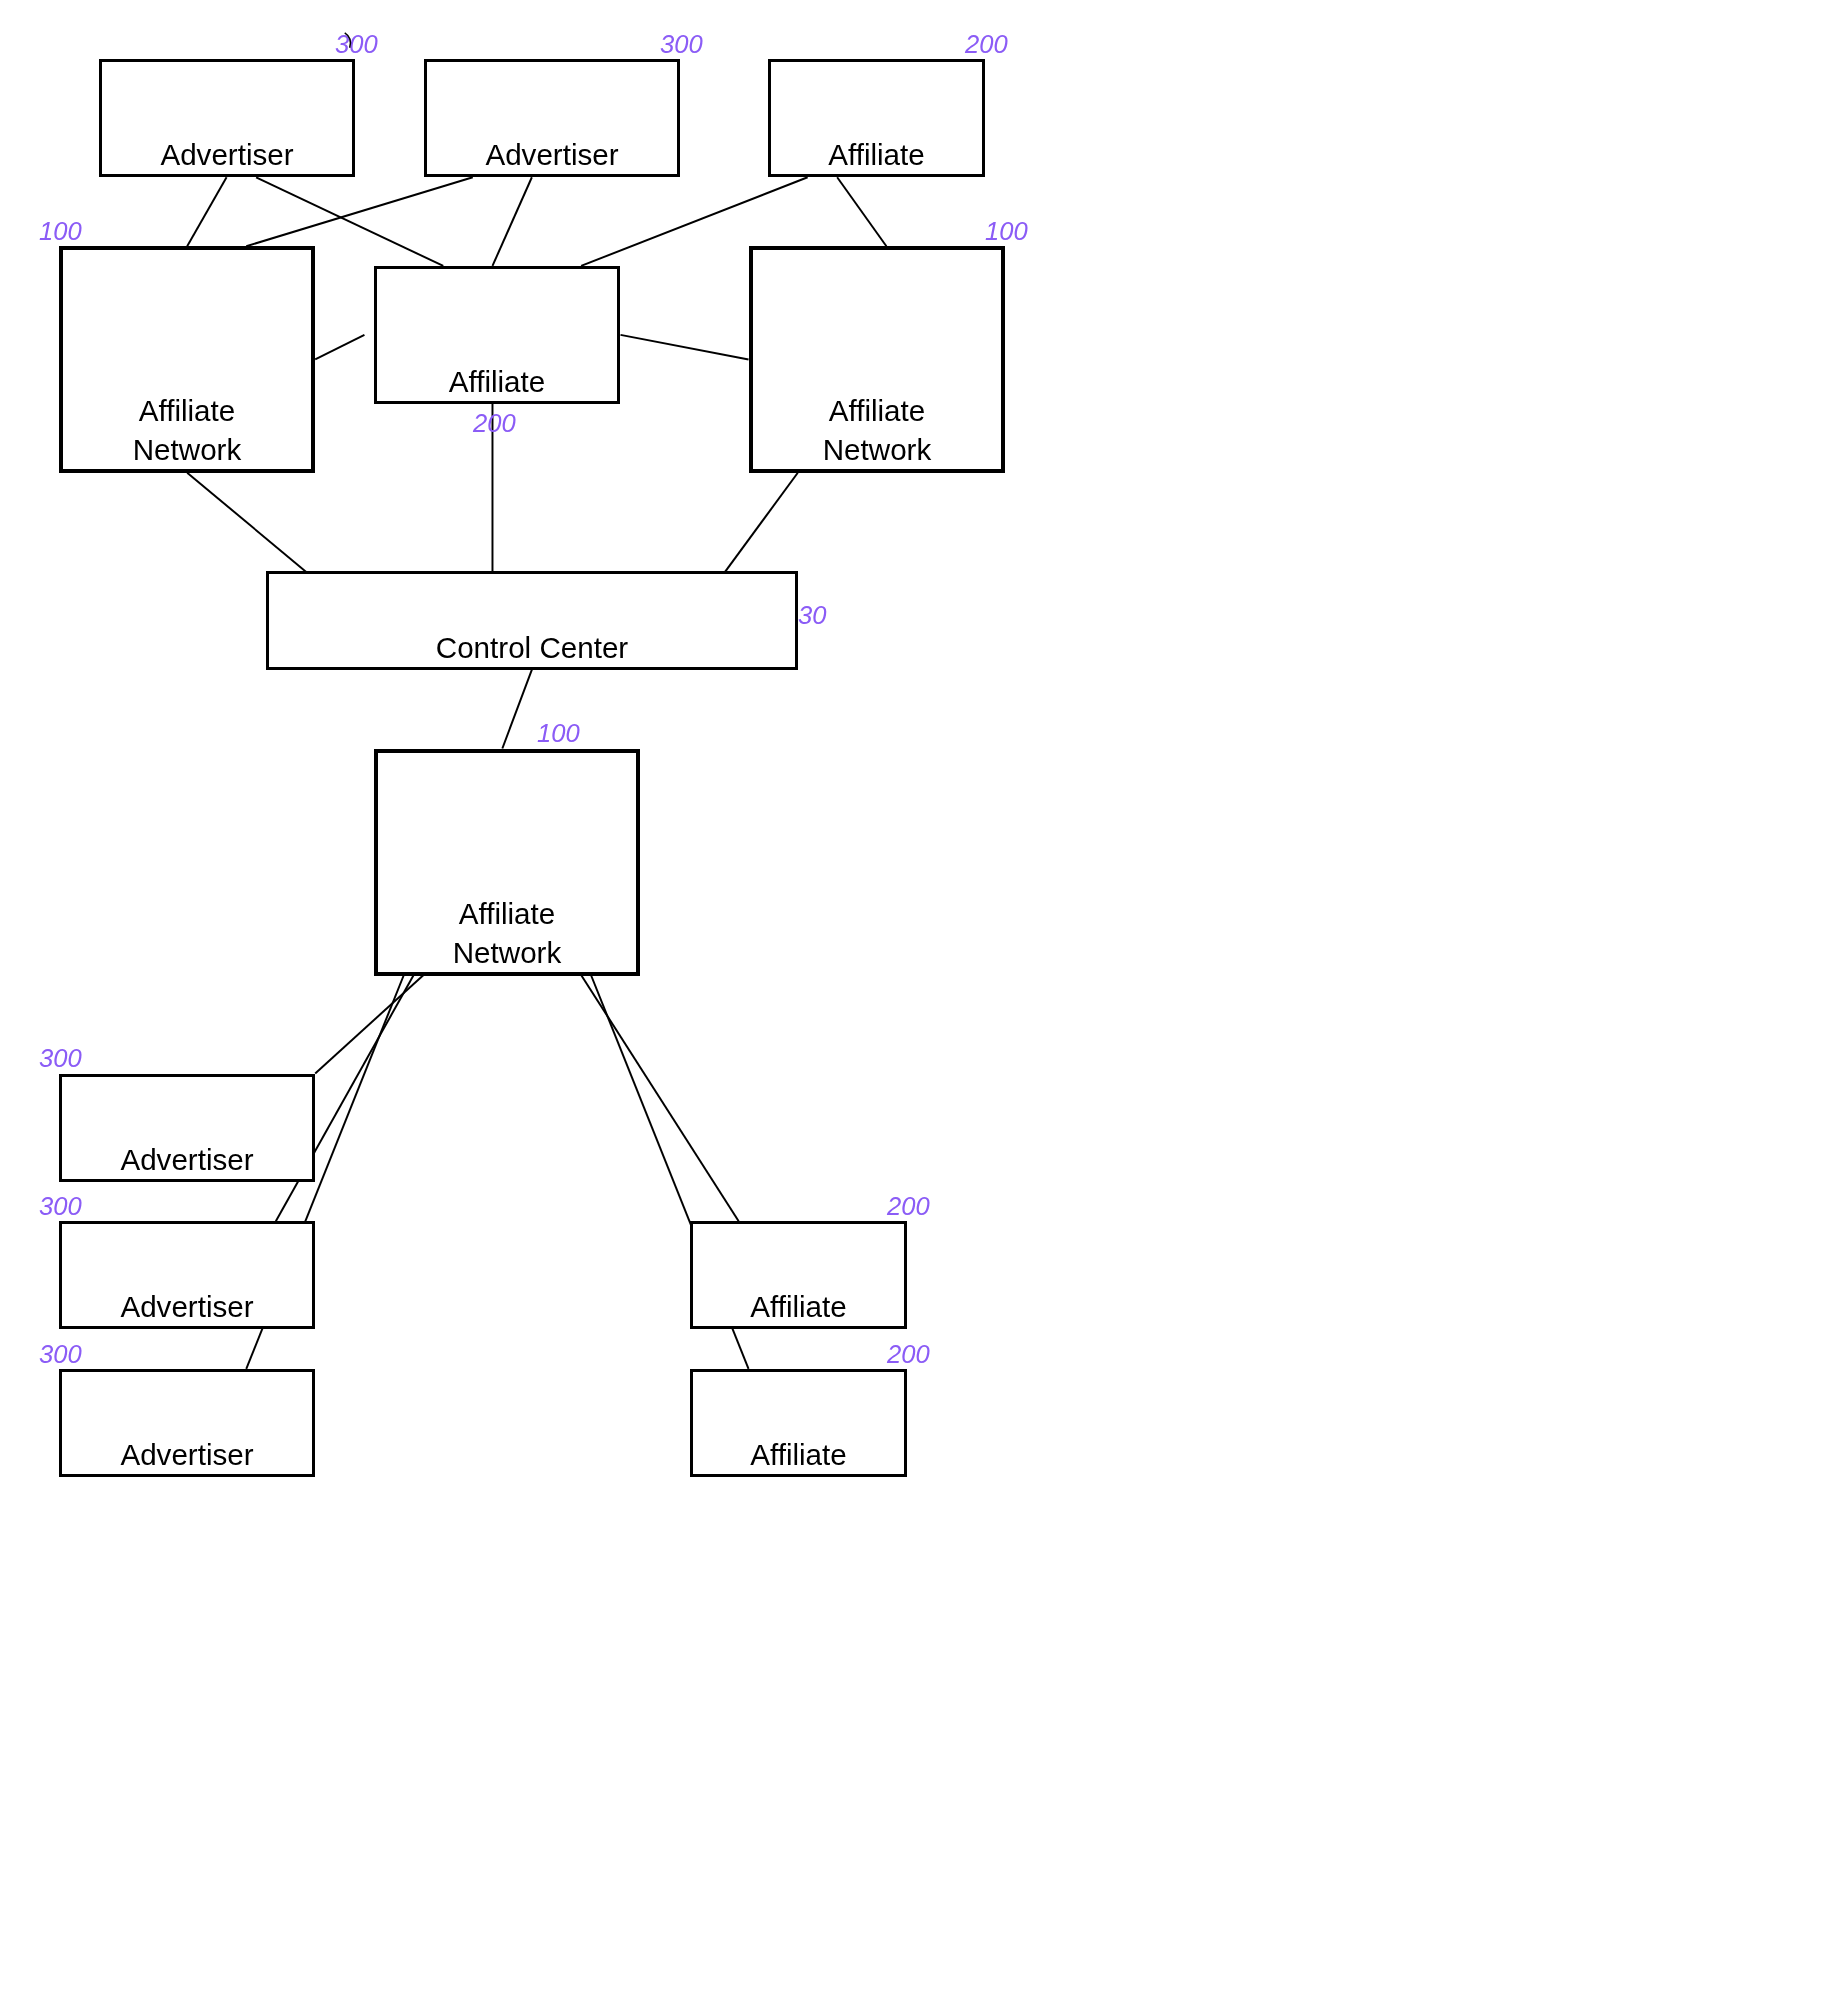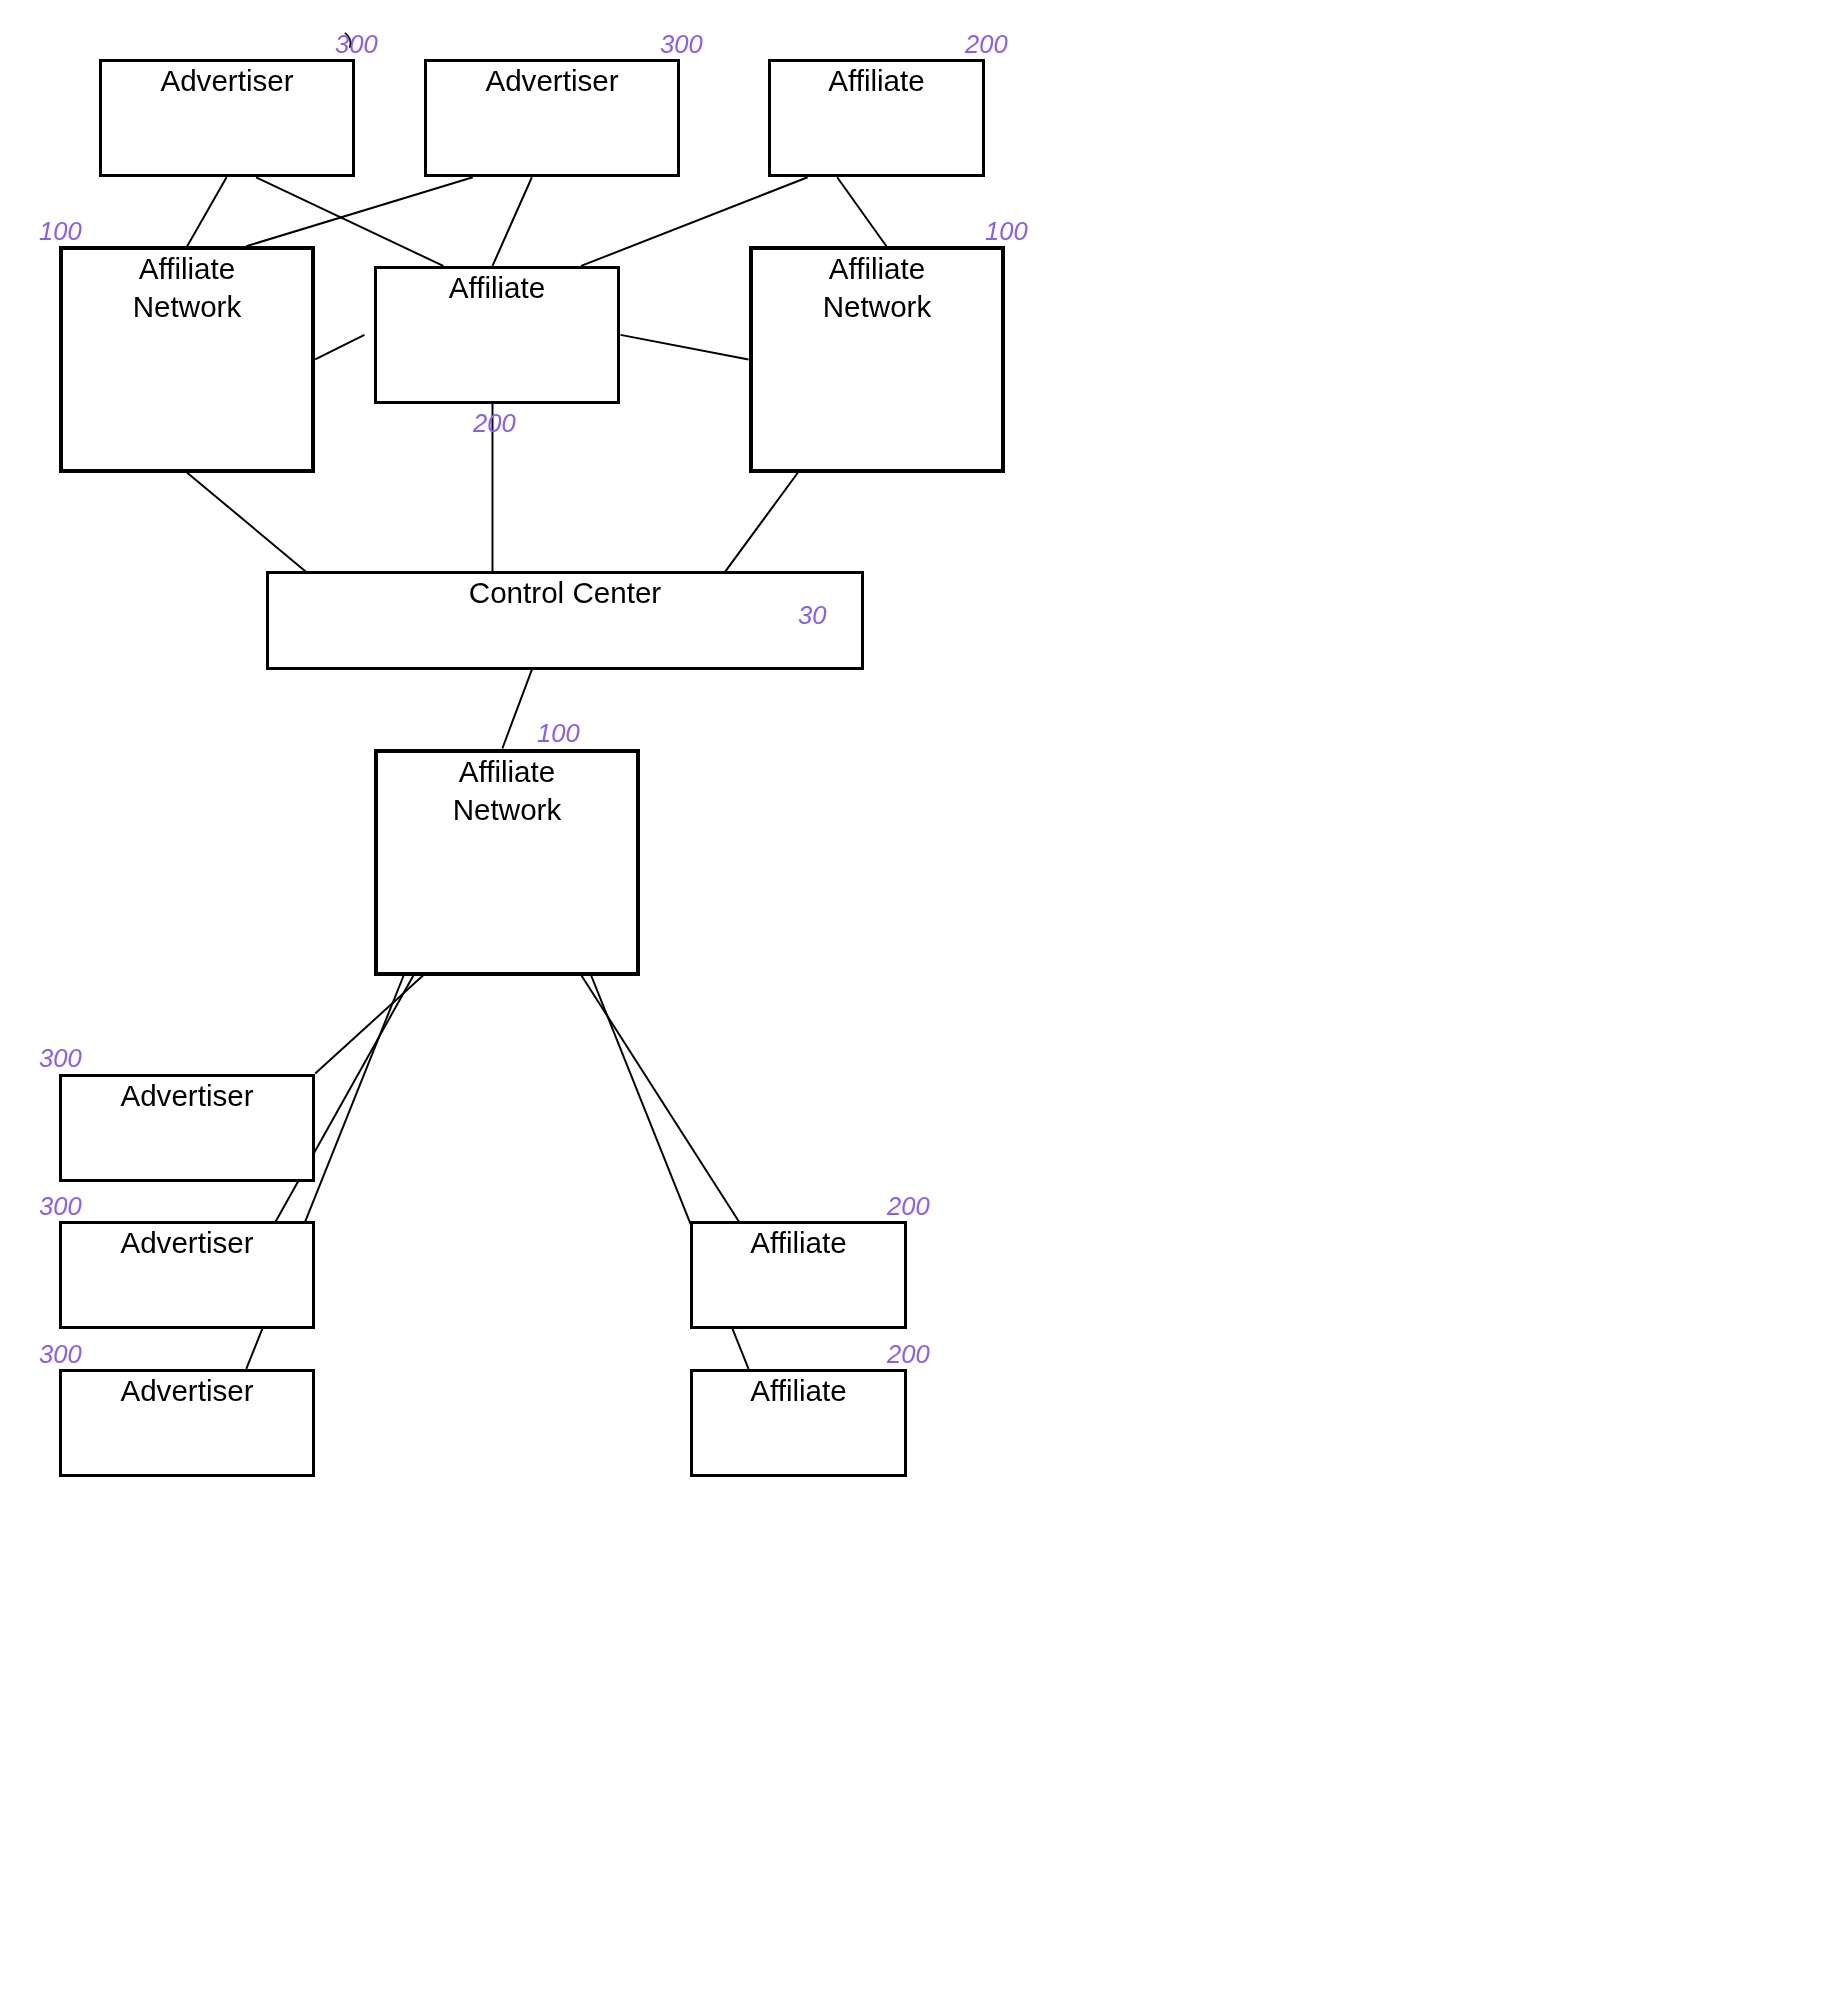--- a/index.html
+++ b/index.html
@@ -16,21 +16,21 @@
       position: relative;
       width: 1827px;
       height: 2014px;
     }
 
     .box {
       position: absolute;
       background: #fff;
       border: 3px solid #000;
       display: flex;
-      align-items: flex-start;
+      align-items: flex-end;
       justify-content: center;
       text-align: center;
       font-size: 29.6px;
       font-weight: normal;
       line-height: 1.3;
     }
 
     .box.thick {
       border-width: 4.9px;
     }
@@ -125,21 +125,21 @@
   <div class="box" style="left:374px; top:266px; width:246px; height:138px;">
     <span>Affiliate</span>
   </div>
   <span class="label" style="left:473px; top:409px;">200</span>
 
   <div class="box thick" style="left:749px; top:246px; width:256px; height:227px;">
     <span>Affiliate<br>Network</span>
   </div>
   <span class="label" style="left:985px; top:217px;">100</span>
 
-  <div class="box" style="left:266px; top:571px; width:598px; height:99px;">
+  <div class="box" style="left:266px; top:571px; width:532px; height:99px;">
     <span>Control Center</span>
   </div>
   <span class="label" style="left:798px; top:601px;">30</span>
 
   <div class="box thick" style="left:374px; top:749px; width:266px; height:227px;">
     <span>Affiliate<br>Network</span>
   </div>
   <span class="label" style="left:537px; top:719px;">100</span>
 
   <div class="box" style="left:59px; top:1074px; width:256px; height:108px;">

